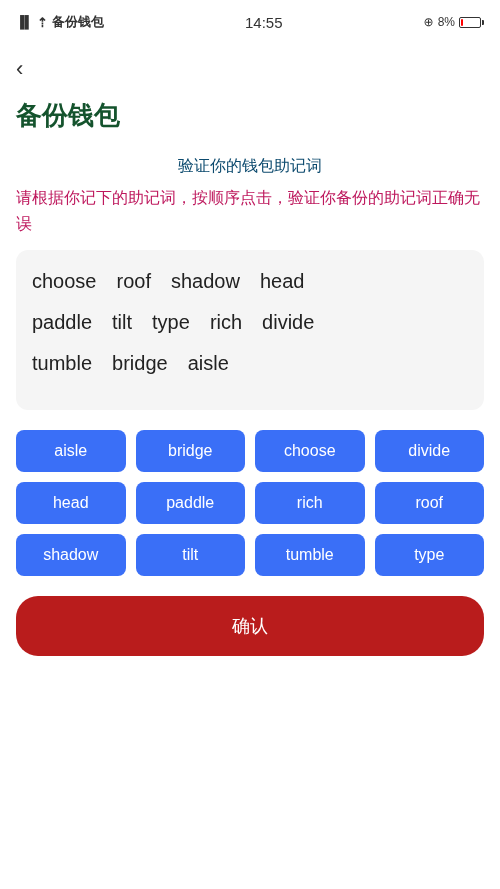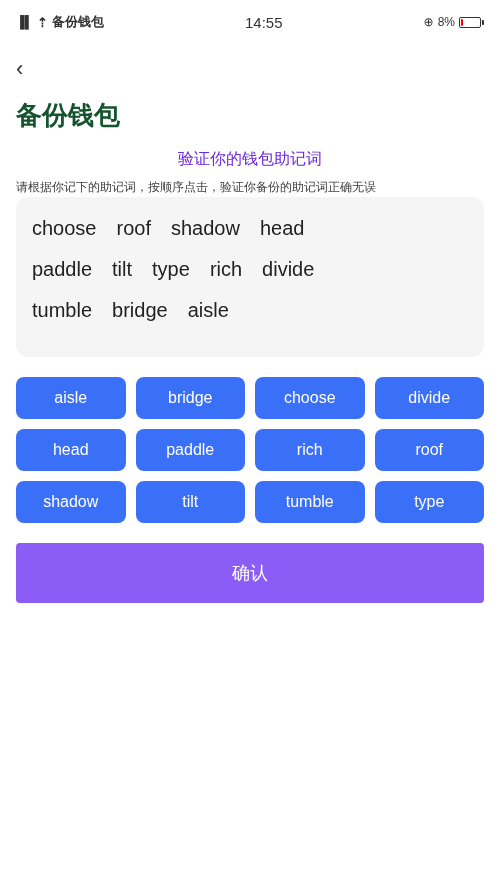--- a/index.html
+++ b/index.html
@@ -86,27 +86,29 @@
       padding: 12px 16px 16px;
     }
 
     
     .section {
       padding: 0 16px;
     }
     .section-title {
       text-align: center;
       font-size: 16px;
-      color: #6d28d9;
+      color: #0c4a6e;
       margin-bottom: 8px;
+      margin-top: 7px;
     }
     .section-desc {
-      font-size: 12px;
-      color: #404040;
+      font-size: 16px;
+      color: #be185d;
       line-height: 1.6;
+      margin-bottom: 14px;
     }
 
     
     .word-display-area {
       background: #f5f5f5;
       border-radius: 12px;
       padding: 20px 16px;
       margin-bottom: 20px;
       min-height: 160px;
     }
@@ -144,24 +146,24 @@
       cursor: pointer;
       text-align: center;
     }
 
     
     .confirm-area {
       padding: 0 16px;
     }
     .confirm-btn {
       width: 100%;
-      background: #8b5cf6;
+      background: #b91c1c;
       color: #fff;
       border: none;
-      border-radius: 4px;
+      border-radius: 22px;
       padding: 18px;
       font-size: 18px;
       cursor: pointer;
       text-align: center;
     }
 
     
     .wifi-icon { font-size: 13px; }
   </style>
 </head>

